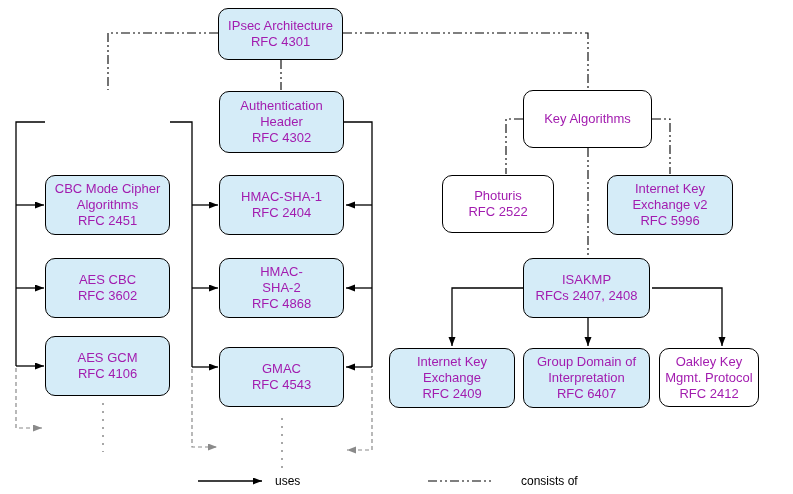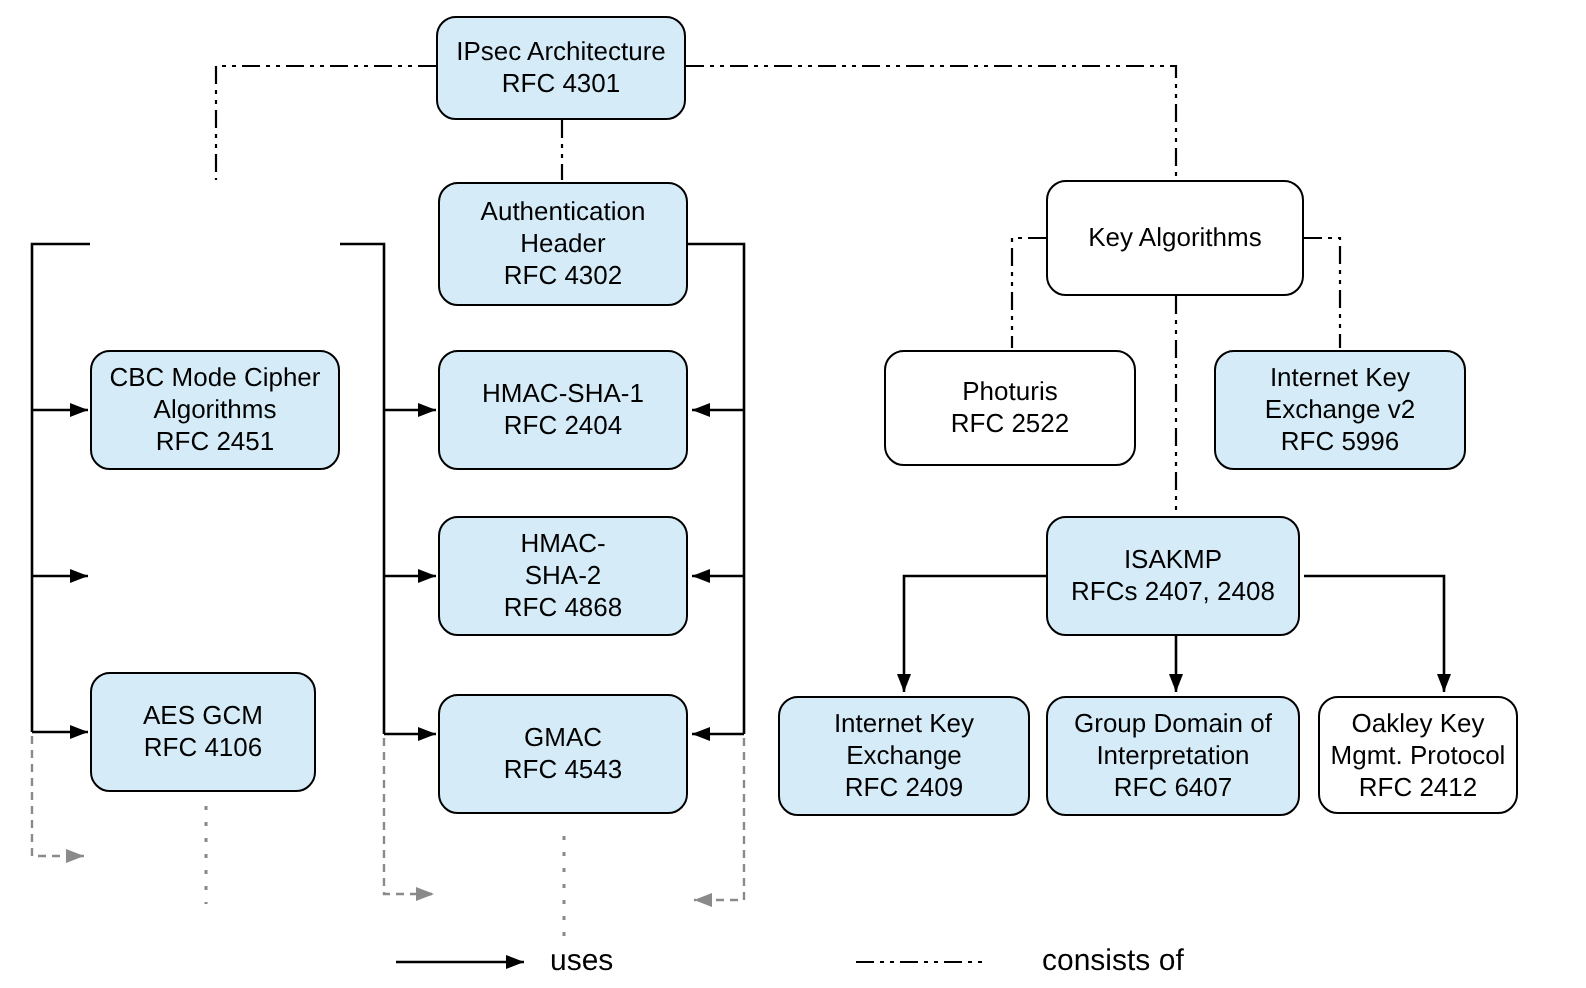--- a/index.html
+++ b/index.html
@@ -13,26 +13,26 @@
   .connectors { position:absolute; left:0; top:0; }
   .solid   { stroke:#000000; stroke-width:1.3; fill:none; }
   .dashdot { stroke:#000000; stroke-width:1.1; fill:none; stroke-dasharray:9 3 2 3 2 3; }
   .graydash{ stroke:#8a8a8a; stroke-width:1.2; fill:none; stroke-dasharray:4 3; }
   .graydot { stroke:#8a8a8a; stroke-width:1.5; fill:none; stroke-dasharray:2 6; }
   .node {
     position:absolute; box-sizing:border-box;
     border:1.6px solid #000000; border-radius:10px;
     background:#ffffff;
     display:flex; flex-direction:column; align-items:center; justify-content:center;
-    text-align:center; font-size:13px; line-height:16px; color:#000000;
+    text-align:center; font-size:13px; line-height:16px; color:#a21caf;
   }
   .node.blue { background:#d5ecf8; }
   .node span { display:block; white-space:nowrap; }
   .legend-label {
-    position:absolute; font-size:15px; line-height:16px; color:#000000; white-space:nowrap;
+    position:absolute; font-size:12px; line-height:16px; color:#000000; white-space:nowrap;
   }
 </style>
 </head>
 <body>
 
 <div class="canvas">
 
   <svg class="connectors" width="793" height="494" viewBox="0 0 793 494">
     <defs>
       <marker id="arrow-black" markerUnits="userSpaceOnUse" markerWidth="10" markerHeight="8" refX="9" refY="3.5" orient="auto">
@@ -100,44 +100,48 @@
     <span>CBC Mode Cipher</span>
     <span>Algorithms</span>
     <span>RFC 2451</span>
   </div>
 
   <div class="node blue" style="left:219px;top:175px;width:125px;height:60px">
     <span>HMAC-SHA-1</span>
     <span>RFC 2404</span>
   </div>
 
-  <div class="node" style="left:442px;top:175px;width:126px;height:58px">
+  <div class="node" style="left:442px;top:175px;width:112px;height:58px">
     <span>Photuris</span>
     <span>RFC 2522</span>
   </div>
 
   <div class="node blue" style="left:607px;top:175px;width:126px;height:60px">
     <span>Internet Key</span>
     <span>Exchange v2</span>
     <span>RFC 5996</span>
   </div>
 
+  <div class="node blue" style="left:45px;top:258px;width:125px;height:60px">
+    <span>AES CBC</span>
+    <span>RFC 3602</span>
+  </div>
 
   <div class="node blue" style="left:219px;top:258px;width:125px;height:60px">
     <span>HMAC-</span>
     <span>SHA-2</span>
     <span>RFC 4868</span>
   </div>
 
   <div class="node blue" style="left:523px;top:258px;width:127px;height:60px">
     <span>ISAKMP</span>
     <span>RFCs 2407, 2408</span>
   </div>
 
-  <div class="node blue" style="left:45px;top:336px;width:113px;height:60px">
+  <div class="node blue" style="left:45px;top:336px;width:125px;height:60px">
     <span>AES GCM</span>
     <span>RFC 4106</span>
   </div>
 
   <div class="node blue" style="left:219px;top:347px;width:125px;height:60px">
     <span>GMAC</span>
     <span>RFC 4543</span>
   </div>
 
   <div class="node blue" style="left:389px;top:348px;width:126px;height:60px">

